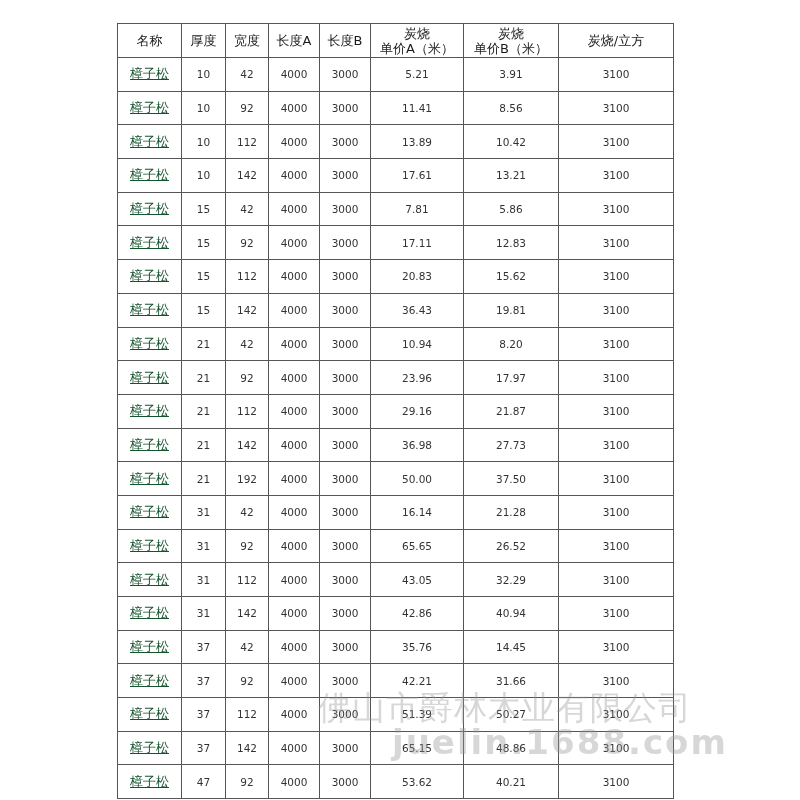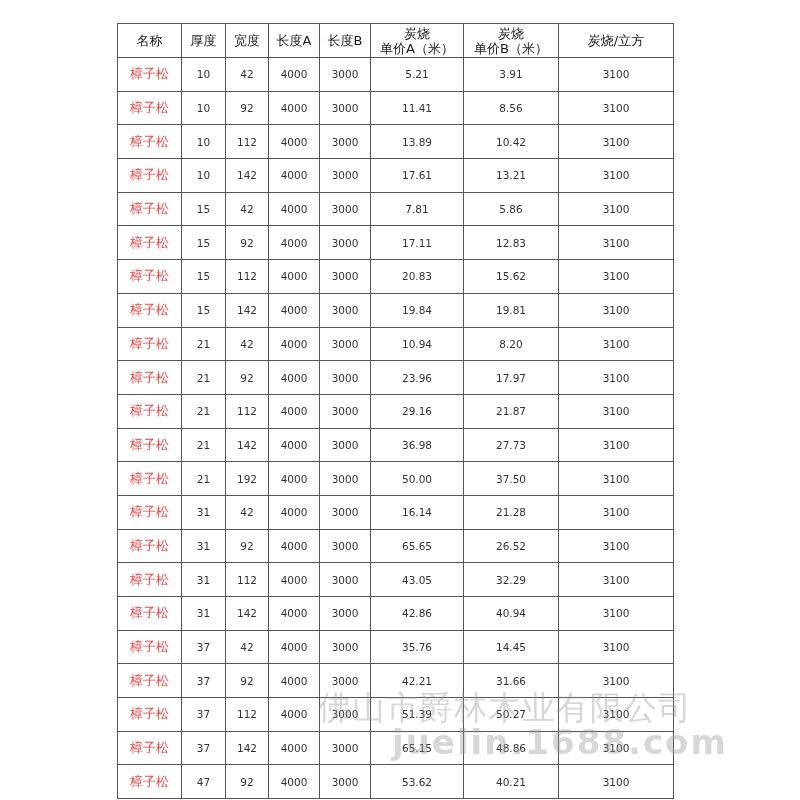--- a/index.html
+++ b/index.html
@@ -41,21 +41,22 @@
       color: #1a1a1a;
       line-height: 15px;
     }
     td {
       height: 32.7px;
       font-size: 10.5px;
       color: #333333;
     }
     td.name {
       font-size: 13px;
-      color: #ef4444;
+      color: #14532d;
+      text-decoration: underline;
     }
     .watermark {
       position: absolute;
       color: rgba(150, 150, 150, 0.38);
       pointer-events: none;
       white-space: nowrap;
       font-family: "DejaVu Sans", sans-serif;
       font-weight: 300;
     }
     .wm-cn {
@@ -188,21 +189,21 @@
           <td>20.83</td>
           <td>15.62</td>
           <td>3100</td>
         </tr>
         <tr>
           <td class="name">樟子松</td>
           <td>15</td>
           <td>142</td>
           <td>4000</td>
           <td>3000</td>
-          <td>19.84</td>
+          <td>36.43</td>
           <td>19.81</td>
           <td>3100</td>
         </tr>
         <tr>
           <td class="name">樟子松</td>
           <td>21</td>
           <td>42</td>
           <td>4000</td>
           <td>3000</td>
           <td>10.94</td>

